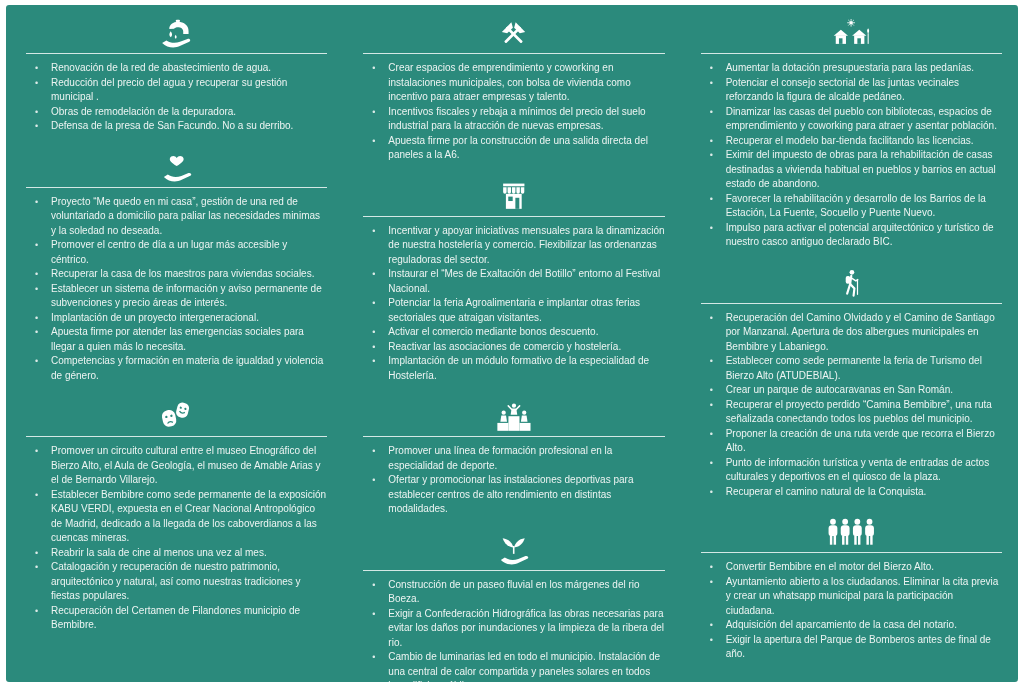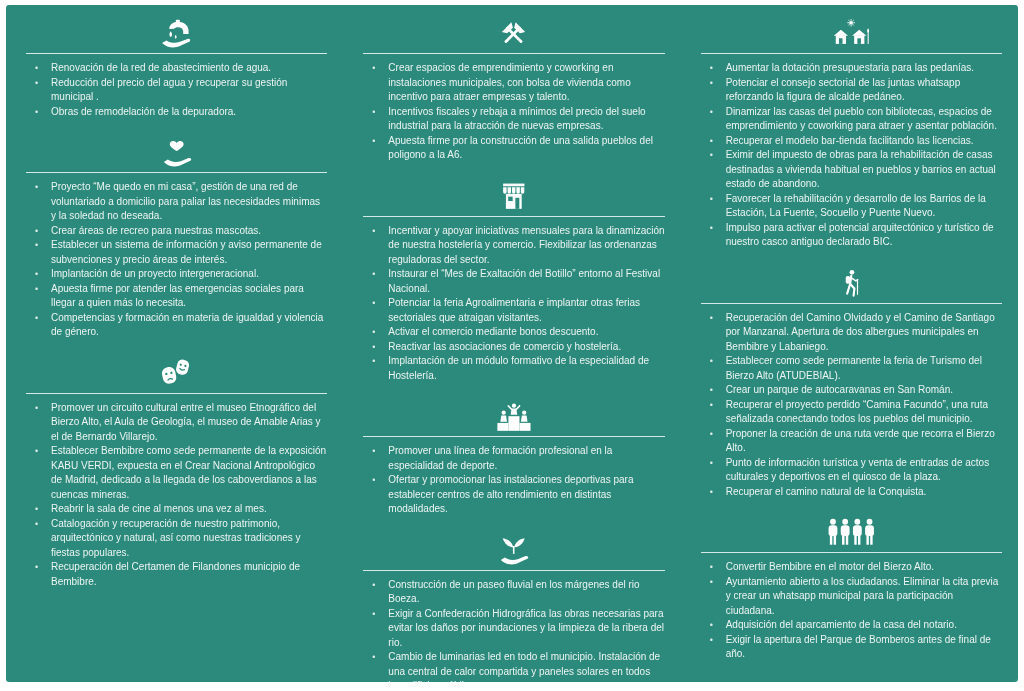--- a/index.html
+++ b/index.html
@@ -51,33 +51,35 @@
             <path d="M15 17q3.8 5.2 0 8.4-3.8-3.2 0-8.4z" fill="#fff"></path>
             <path d="M22 22q2.6 3.6 0 5.8-2.6-2.2 0-5.8z" fill="#fff"></path>
             <path d="M3 33.5c7 7 17.5 8 25.5 4l12.5-5.8c3-1.5.5-5-2.5-3.8l-10.5 4.1c-7 2.5-14 1.6-19-1.9z" fill="#fff"></path>
           </svg>
         </div>
         <div class="divider"></div>
         <ul class="items">
           <li>Renovación de la red de abastecimiento de agua.</li>
           <li>Reducción del precio del agua y recuperar su gestión municipal .</li>
           <li>Obras de remodelación de la depuradora.</li>
+          <li>Defensa de la presa de San Facundo. No a su derribo.</li>
         </ul>
       </div>
       <div class="section">
         <div class="icon">
           <svg viewBox="0 0 44 42" xmlns="http://www.w3.org/2000/svg">
             <path d="M22 7c-1.9-4-8.2-3.8-9.5.4-1 3.3 2 6.6 9.5 10.9 7.5-4.3 10.5-7.6 9.5-10.9-1.3-4.2-7.6-4.4-9.5-.4z" fill="#fff"></path>
             <path d="M4 33.5c7 7 17 8 25 4l12-5.6c3-1.5.5-5-2.5-3.8l-10 4c-7 2.5-14 1.6-19-1.9z" fill="#fff"></path>
           </svg>
         </div>
         <div class="divider"></div>
         <ul class="items">
           <li>Proyecto “Me quedo en mi casa”, gestión de una red de voluntariado a domicilio para paliar las necesidades minimas y la soledad no deseada.</li>
-          <li>Crear áreas de recreo para nuestras mascotas.</li>
+          <li>Promover el centro de día a un lugar más accesible y céntrico.</li>
+          <li>Recuperar la casa de los maestros para viviendas sociales.</li>
           <li>Establecer un sistema de información y aviso permanente de subvenciones y precio áreas de interés.</li>
           <li>Implantación de un proyecto intergeneracional.</li>
           <li>Apuesta firme por atender las emergencias sociales para llegar a quien más lo necesita.</li>
           <li>Competencias y formación en materia de igualdad y violencia de género.</li>
         </ul>
       </div>
       <div class="section">
         <div class="icon">
           <svg viewBox="0 0 44 38" xmlns="http://www.w3.org/2000/svg">
             <g transform="rotate(14 30 12)">
@@ -115,21 +117,21 @@
             <g transform="rotate(-45 22 20)">
               <rect x="20.2" y="7" width="3.6" height="29" rx="1.4" fill="#fff"></rect>
               <path d="M13 7h18l-3.6 6.4H16.6z" fill="#fff"></path>
             </g>
           </svg>
         </div>
         <div class="divider"></div>
         <ul class="items">
           <li>Crear espacios de emprendimiento y coworking en instalaciones municipales, con bolsa de vivienda como incentivo para atraer empresas y talento.</li>
           <li>Incentivos fiscales y rebaja a mínimos del precio del suelo industrial para la atracción de nuevas empresas.</li>
-          <li>Apuesta firme por la construcción de una salida pueblos del poligono a la A6.</li>
+          <li>Apuesta firme por la construcción de una salida directa del paneles a la A6.</li>
         </ul>
       </div>
       <div class="section">
         <div class="icon">
           <svg viewBox="0 0 40 38" xmlns="http://www.w3.org/2000/svg">
             <rect x="6.5" y="2" width="27" height="3.4" fill="#fff"></rect>
             <path d="M6.5 6.5h4.4v6.3a2.2 2.2 0 0 1-4.4 0z" fill="#fff"></path>
             <path d="M12.1 6.5h4.4v6.3a2.2 2.2 0 0 1-4.4 0z" fill="#fff"></path>
             <path d="M17.7 6.5h4.4v6.3a2.2 2.2 0 0 1-4.4 0z" fill="#fff"></path>
             <path d="M23.3 6.5h4.4v6.3a2.2 2.2 0 0 1-4.4 0z" fill="#fff"></path>
@@ -201,21 +203,21 @@
             <path d="M29.5 24.5L40 15.8l10.5 8.7z" fill="#fff"></path>
             <rect x="32.5" y="24" width="15" height="12.5" fill="#fff"></rect>
             <rect x="37.2" y="28.3" width="5.2" height="8.2" fill="#2b8a7c"></rect>
             <path d="M53 13.5q3 4 0 8-3-4 0-8z" fill="#fff"></path>
             <rect x="52.3" y="21" width="1.5" height="15.5" fill="#fff"></rect>
           </svg>
         </div>
         <div class="divider"></div>
         <ul class="items">
           <li>Aumentar la dotación presupuestaria para las pedanías.</li>
-          <li>Potenciar el consejo sectorial de las juntas whatsapp reforzando la figura de alcalde pedáneo.</li>
+          <li>Potenciar el consejo sectorial de las juntas vecinales reforzando la figura de alcalde pedáneo.</li>
           <li>Dinamizar las casas del pueblo con bibliotecas, espacios de emprendimiento y coworking para atraer y asentar población.</li>
           <li>Recuperar el modelo bar-tienda facilitando las licencias.</li>
           <li>Eximir del impuesto de obras para la rehabilitación de casas destinadas a vivienda habitual en pueblos y barrios en actual estado de abandono.</li>
           <li>Favorecer la rehabilitación y desarrollo de los Barrios de la Estación, La Fuente, Socuello y Puente Nuevo.</li>
           <li>Impulso para activar el potencial arquitectónico y turístico de nuestro casco antiguo declarado BIC.</li>
         </ul>
       </div>
       <div class="section">
         <div class="icon">
           <svg viewBox="0 0 36 42" xmlns="http://www.w3.org/2000/svg">
@@ -228,21 +230,21 @@
             <path d="M18.5 12.5l6.5 4.2 2.6-1.8" stroke="#fff" stroke-width="2.2" stroke-linecap="round" fill="none"></path>
             <rect x="10.8" y="9.8" width="6.4" height="11" rx="2.8" fill="#fff"></rect>
             <path d="M27.3 15.5v20" stroke="#fff" stroke-width="1.7" stroke-linecap="round"></path>
           </svg>
         </div>
         <div class="divider"></div>
         <ul class="items">
           <li>Recuperación del Camino Olvidado y el Camino de Santiago por Manzanal. Apertura de dos albergues municipales en Bembibre y Labaniego.</li>
           <li>Establecer como sede permanente la feria de Turismo del Bierzo Alto (ATUDEBIAL).</li>
           <li>Crear un parque de autocaravanas en San Román.</li>
-          <li>Recuperar el proyecto perdido “Camina Facundo”, una ruta señalizada conectando todos los pueblos del municipio.</li>
+          <li>Recuperar el proyecto perdido “Camina Bembibre”, una ruta señalizada conectando todos los pueblos del municipio.</li>
           <li>Proponer la creación de una ruta verde que recorra el Bierzo Alto.</li>
           <li>Punto de información turística y venta de entradas de actos culturales y deportivos en el quiosco de la plaza.</li>
           <li>Recuperar el camino natural de la Conquista.</li>
         </ul>
       </div>
       <div class="section">
         <div class="icon">
           <svg viewBox="0 0 56 32" xmlns="http://www.w3.org/2000/svg">
             <g transform="translate(0,0)">
               <circle cx="8.5" cy="4" r="3.1" fill="#fff"></circle>

